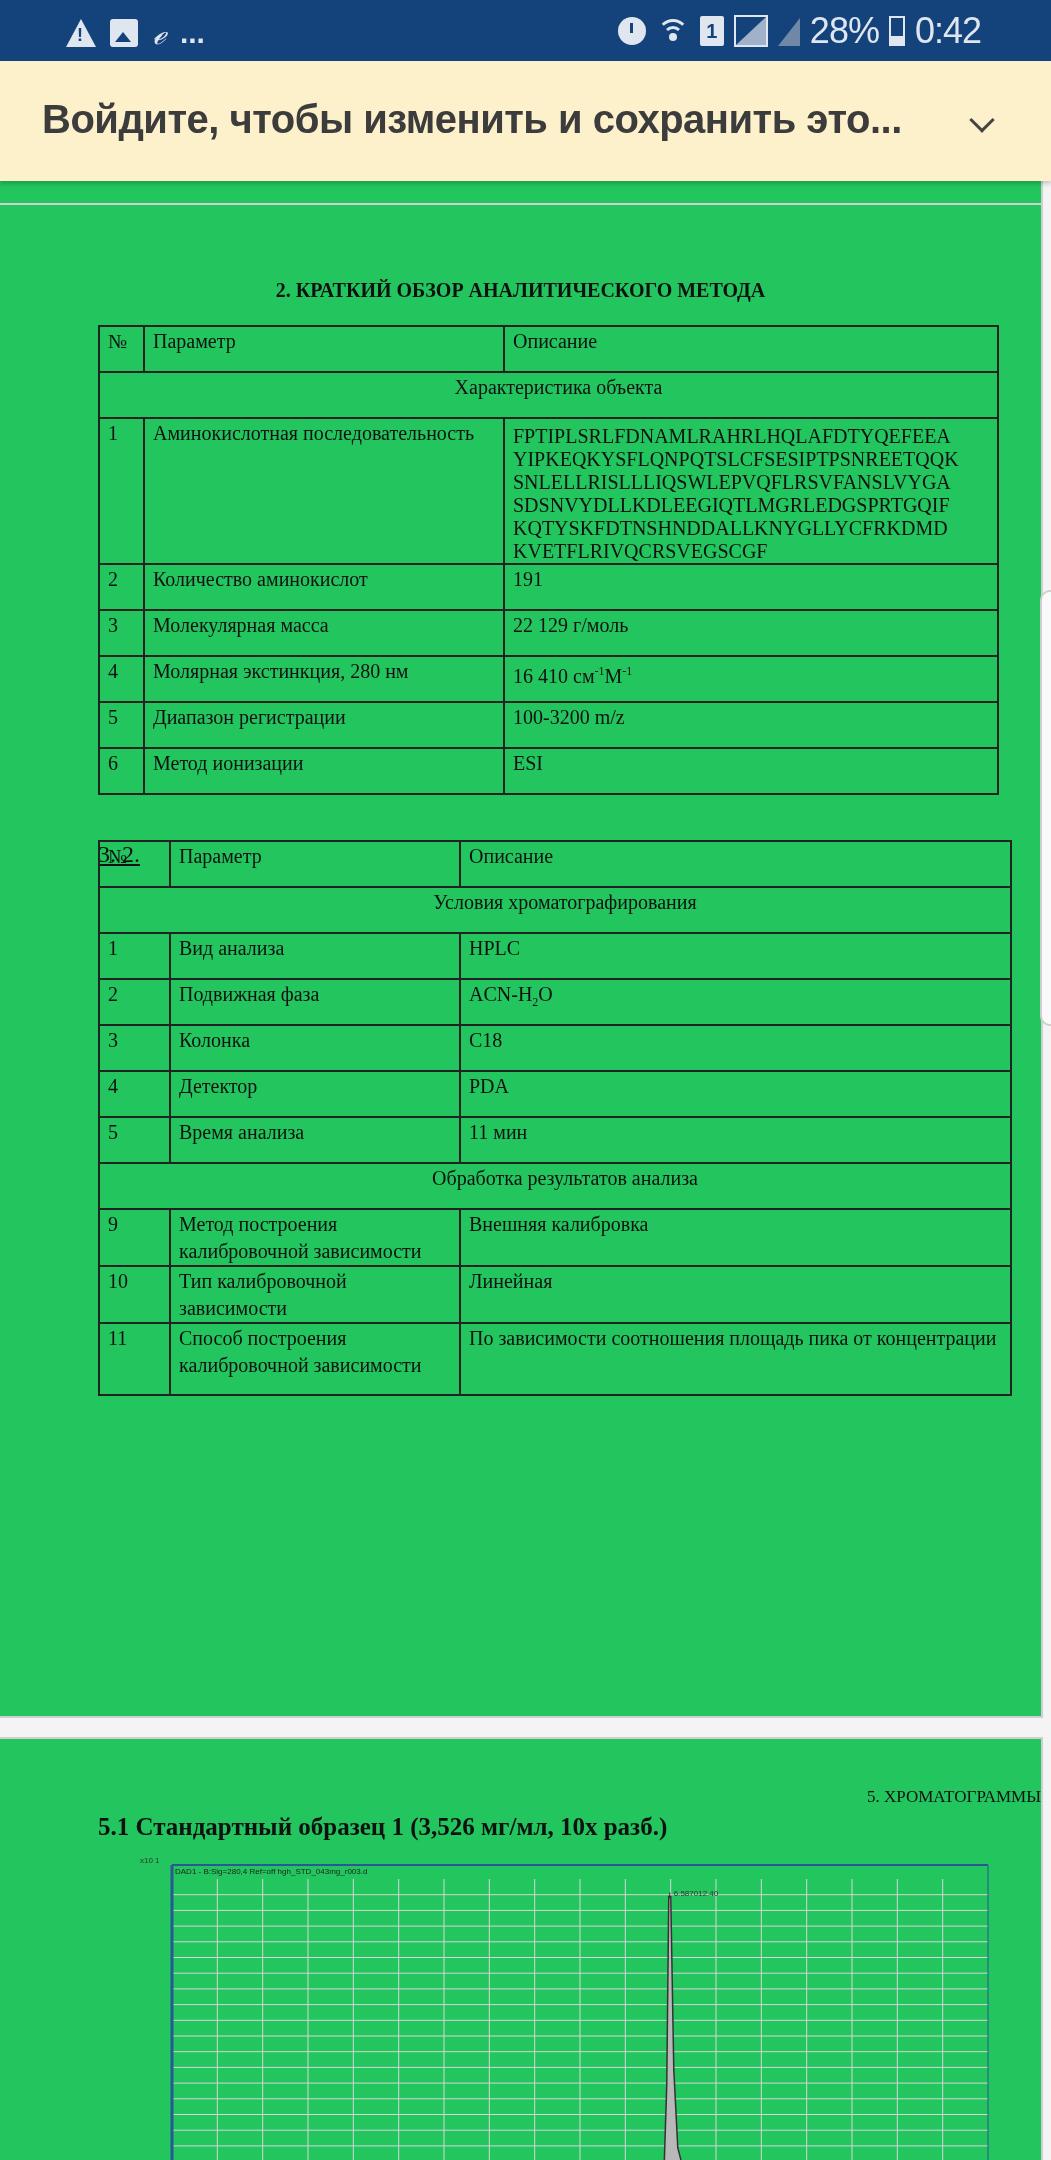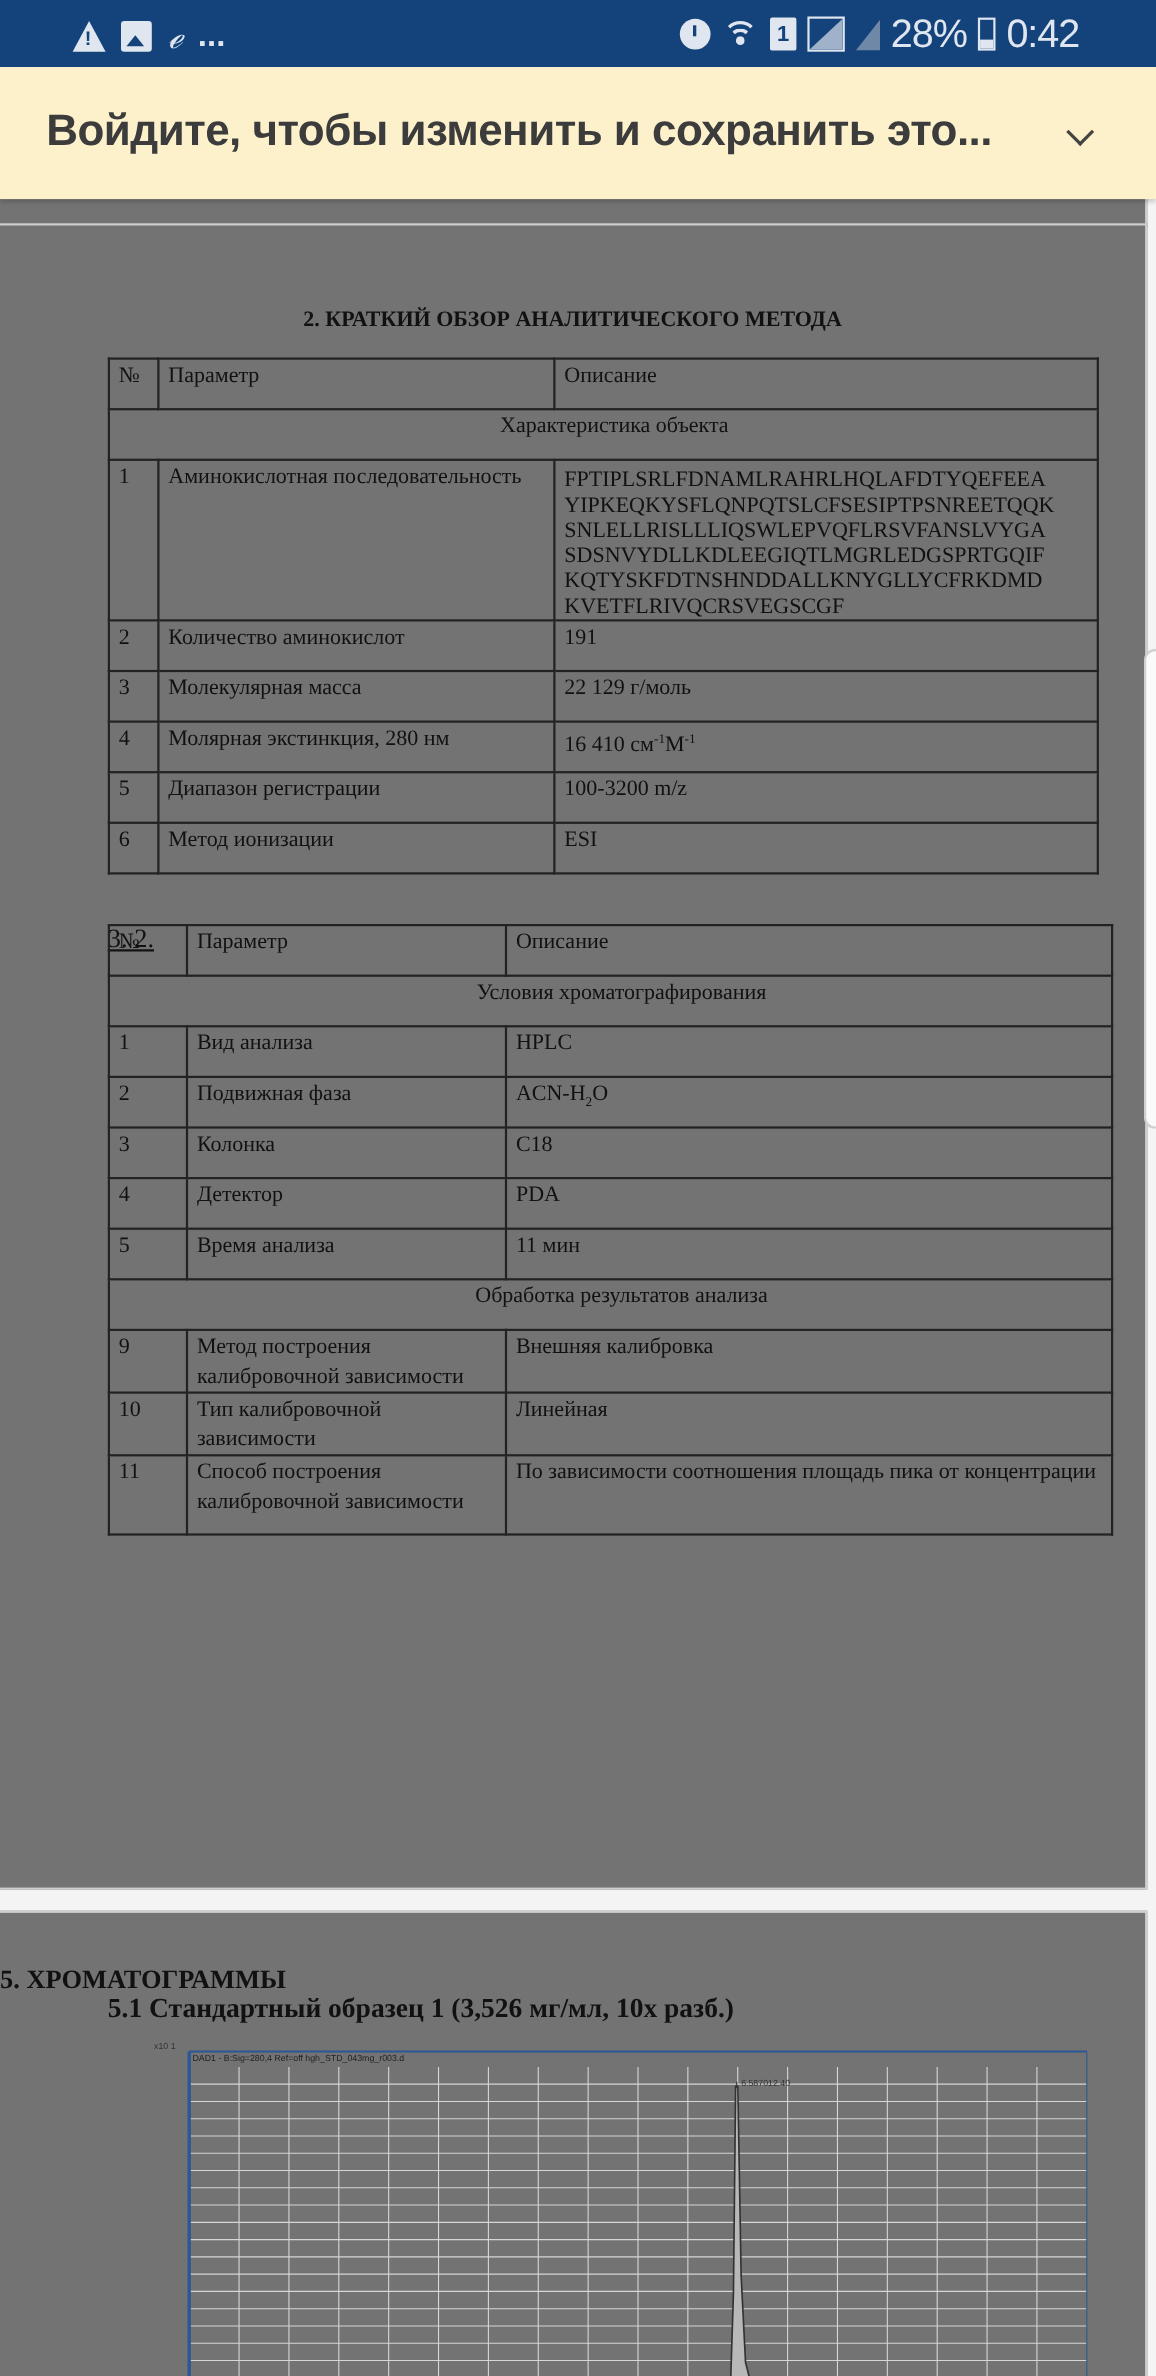--- a/index.html
+++ b/index.html
@@ -30,21 +30,21 @@
   .batt-icon { width: 16px; height: 30px; border: 2px solid #dfe6ef; position: relative; }
   .batt-icon::after { content: ""; position: absolute; left: 0; right: 0; bottom: 0; height: 30%; background: #dfe6ef; }
 
   
   .banner { position: absolute; left: 0; top: 61px; width: 1051px; height: 120px; background: #fdf1cc;
     box-shadow: 0 3px 4px rgba(0,0,0,0.18); font-family: "Liberation Sans", sans-serif; z-index: 2; }
   .banner-text { position: absolute; left: 42px; top: 36px; font-size: 40px; color: #3c3c3c; letter-spacing: -0.5px; font-weight: bold; }
   .chevron-icon { position: absolute; right: 60px; top: 50px; width: 18px; height: 18px; border-right: 3px solid #444; border-bottom: 3px solid #444; transform: rotate(45deg); }
 
   
-  .page { position: absolute; left: 0; width: 1043px; background: #737373; border-top: 2px solid #cfcfcf; border-bottom: 2px solid #cfcfcf; border-right: 2px solid #cfcfcf; }
+  .page { position: absolute; left: 0; width: 1043px; background: #22c55e; border-top: 2px solid #cfcfcf; border-bottom: 2px solid #cfcfcf; border-right: 2px solid #cfcfcf; }
   .page-prev { top: 150px; height: 57px; }
   .page-main { top: 203px; height: 1515px; }
   .page-next { top: 1737px; height: 440px; }
 
   .scroll-handle { position: absolute; left: 1040px; top: 590px; width: 20px; height: 436px; border: 2px solid #cfcfcf; border-radius: 12px; background: #fafafa; z-index: 3; }
 
   h2.sec-title { position: absolute; font-size: 20px; font-weight: bold; text-align: center; width: 100%; }
 
   table.doc { position: absolute; border-collapse: collapse; font-size: 20px; line-height: 27px; }
   table.doc td { border: 2px solid #222; vertical-align: top; padding: 1px 8px 0 8px; }
@@ -53,21 +53,21 @@
   .t1 { left: 98px; top: 120px; width: 901px; }
   .t1 col.n { width: 45px; } .t1 col.p { width: 360px; }
   .t2 { left: 98px; top: 635px; width: 914px; }
   .t2 col.n { width: 71px; } .t2 col.p { width: 290px; }
 
   .midnote { position: absolute; left: 98px; top: 636px; font-size: 24px; text-decoration: underline; }
 
   sup, sub { font-size: 12px; }
 
   
-  .chrom-title { position: absolute; left: 0; width: 100%; top: 48px; text-align: left; font-size: 24px; font-weight: bold; }
+  .chrom-title { position: absolute; left: 0; width: 100%; top: 48px; text-align: right; font-size: 17px; font-weight: normal; }
   .chrom-sub { position: absolute; left: 98px; top: 74px; font-size: 25px; font-weight: bold; }
   .chart { position: absolute; left: 120px; top: 110px; width: 880px; height: 330px; }
 </style>
 </head>
 <body>
 
 <div class="statusbar">
   <div class="sb-left">
     <span class="sb-icon warn-icon"></span>
     <span class="sb-icon img-icon"></span>

